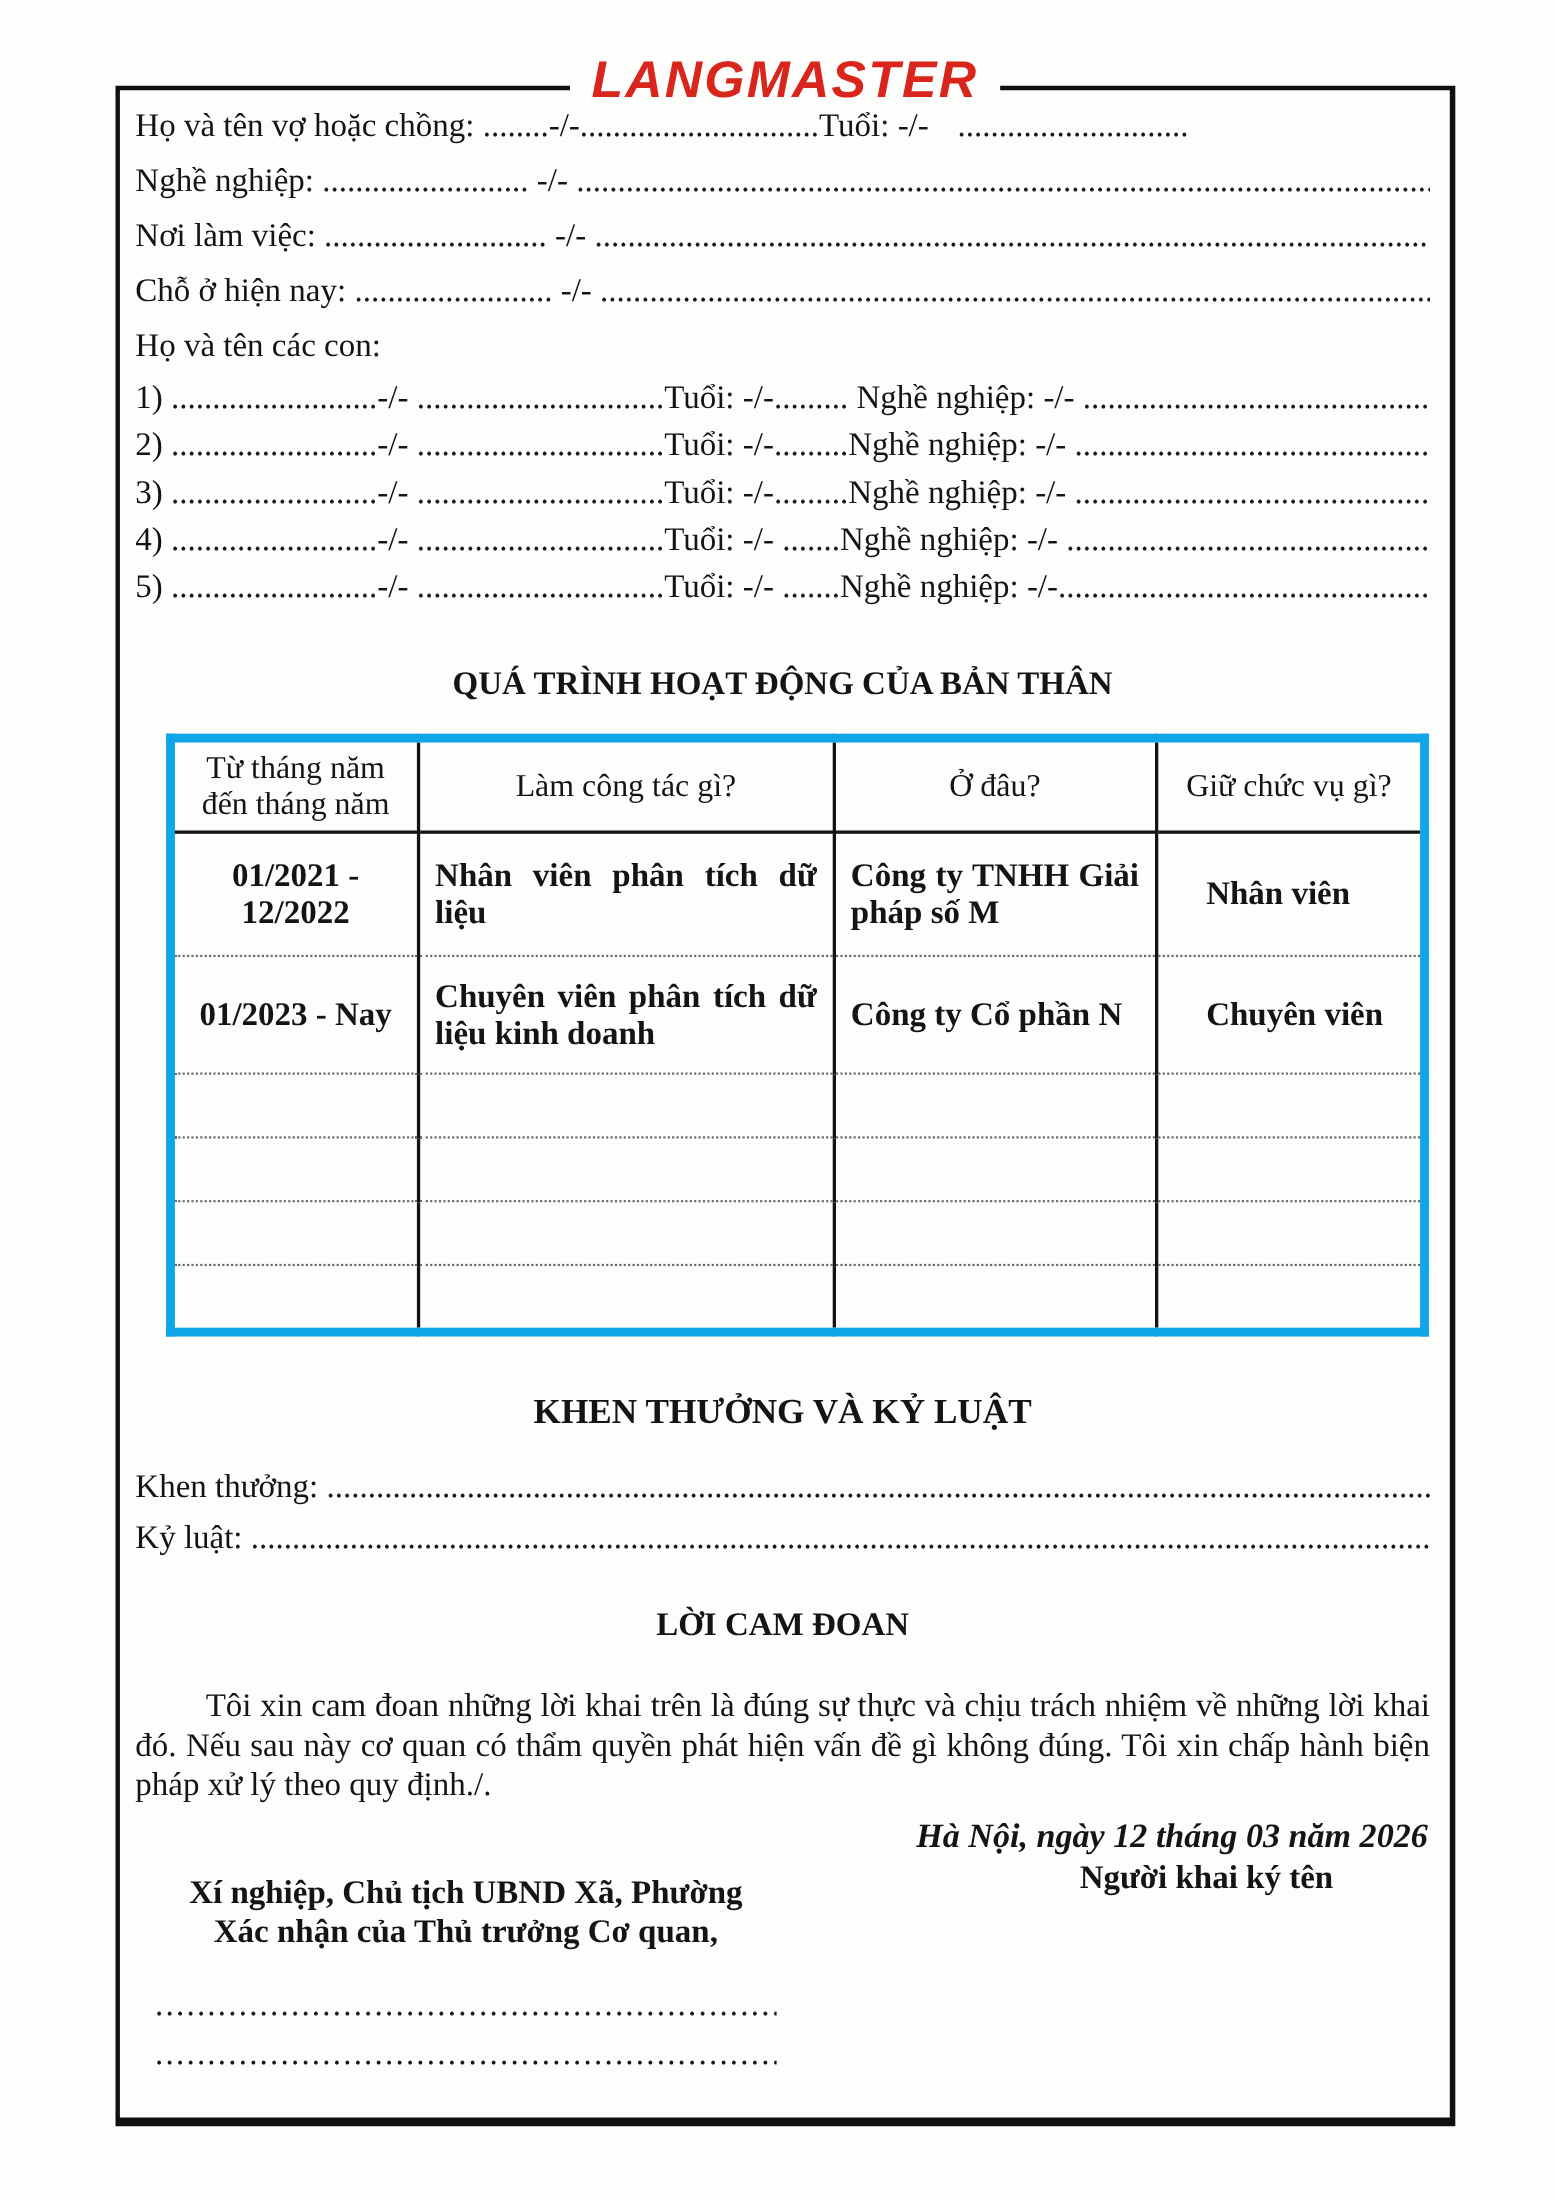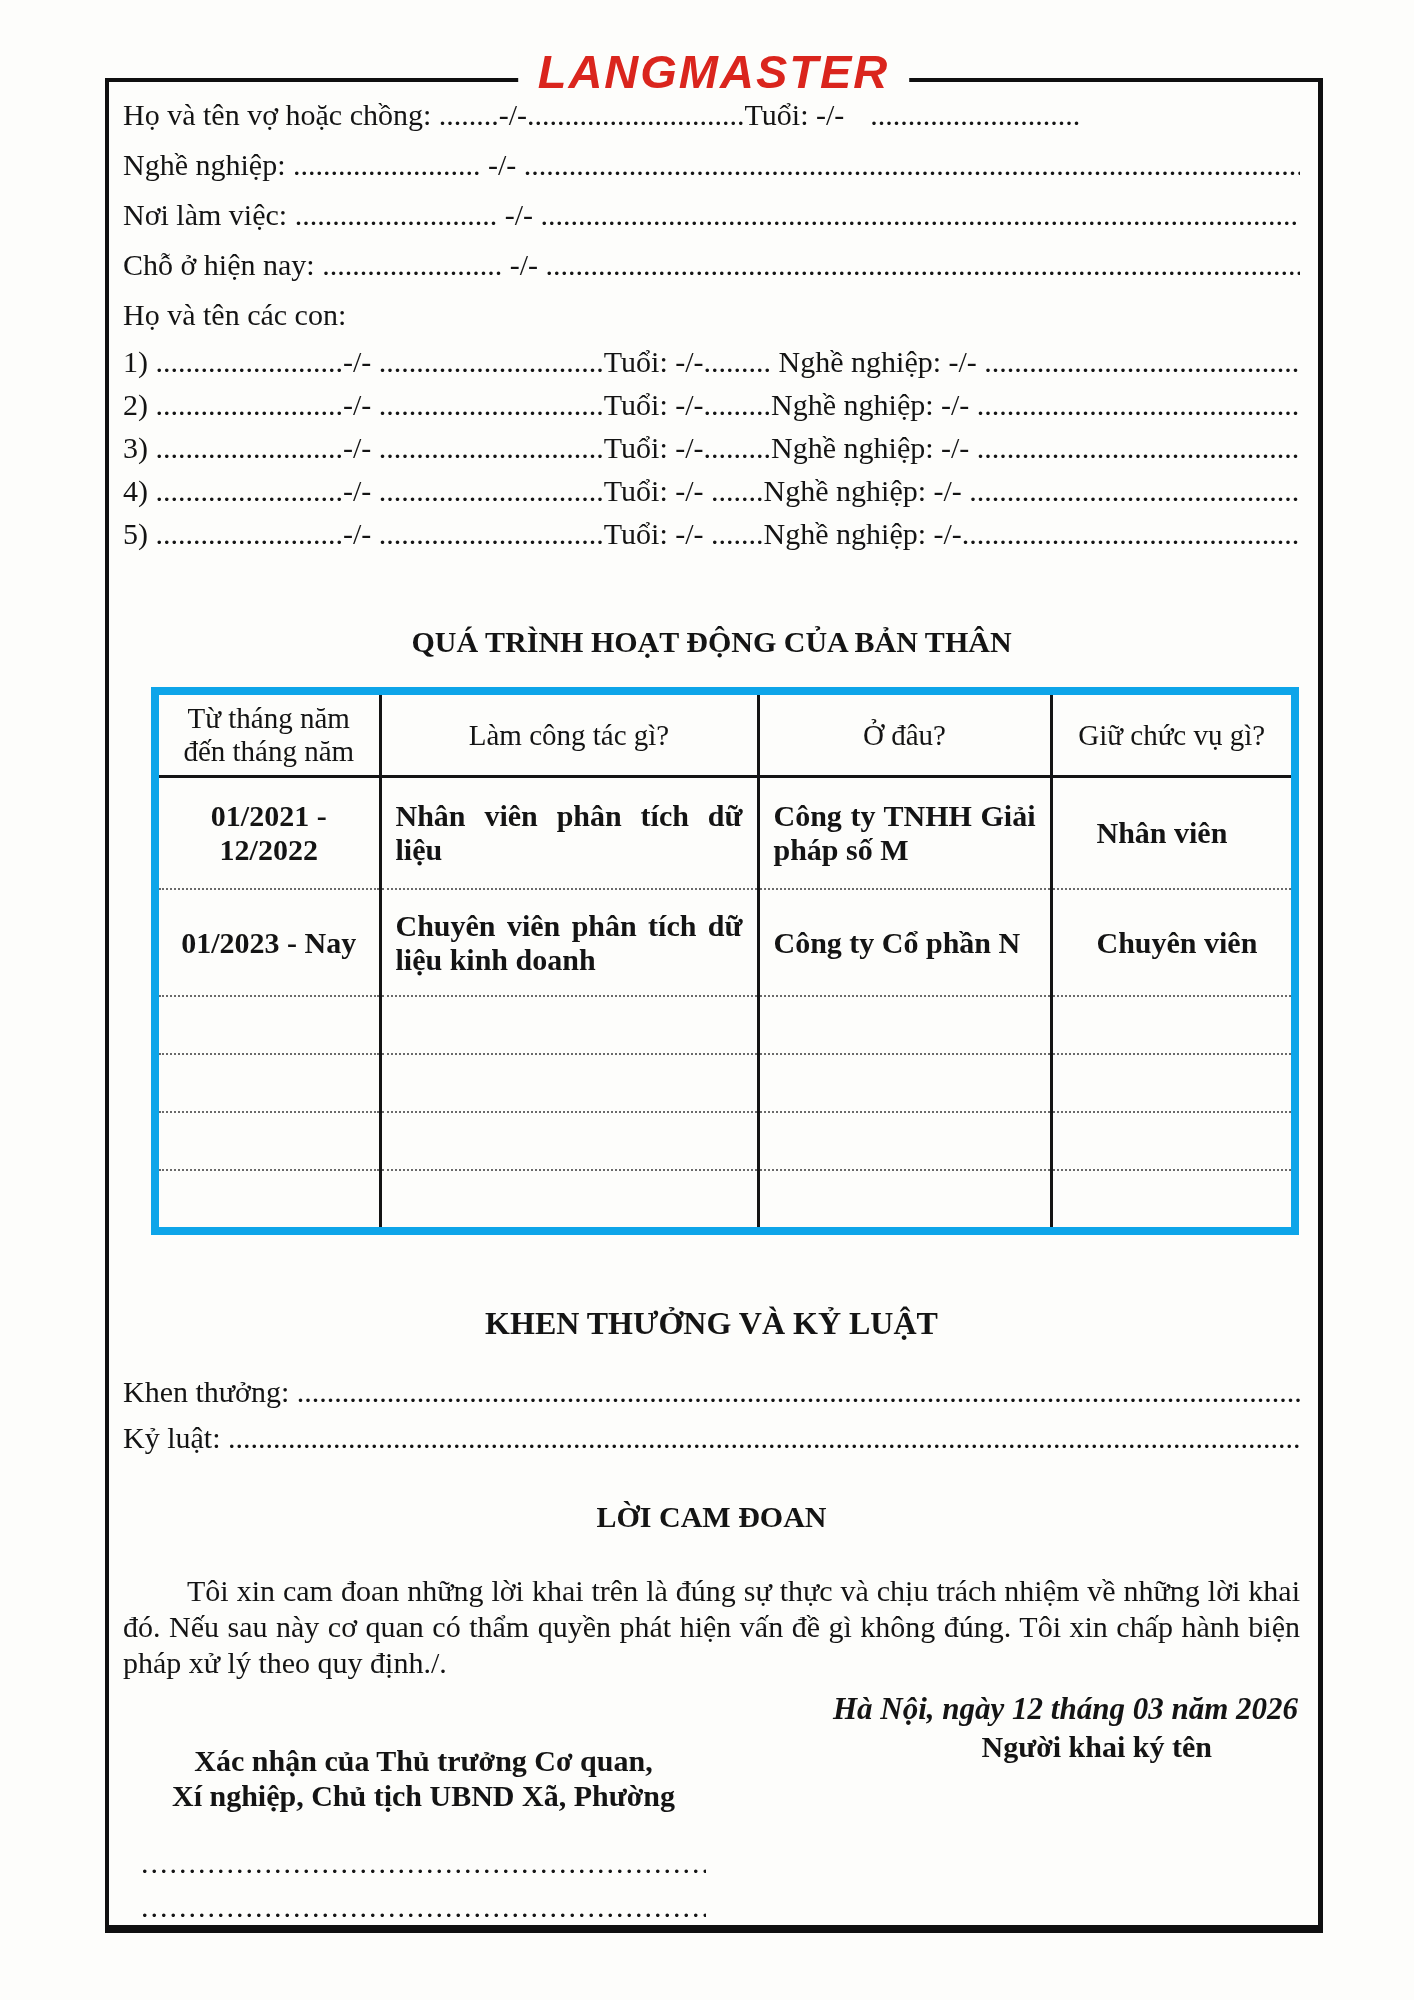--- a/index.html
+++ b/index.html
@@ -17,21 +17,21 @@
     background:#fdfdfb;padding:0 20px;white-space:nowrap;
     font-family:"Liberation Sans", sans-serif;font-weight:bold;font-style:italic;
     font-size:47px;letter-spacing:2px;
   }
   .form-line{
     white-space:nowrap;overflow:hidden;font-size:30px;line-height:50px;height:50px;
   }
   .form-line.child{line-height:43px;height:43px;}
   .inline-gap{display:inline-block;width:26px;}
   .section-title{
-    text-align:center;font-weight:bold;font-size:30px;line-height:42px;margin-top:66px;
+    text-align:center;font-weight:bold;font-size:30px;line-height:42px;margin-top:46px;
   }
   table.activity{
     width:1140px;margin:24px 0 0 28px;border-collapse:collapse;table-layout:fixed;
     font-size:30px;border:8px solid #0ea5e9;
   }
   table.activity th{
     border:3px solid #141414;font-weight:normal;font-size:29px;height:80px;
     padding:0 8px;text-align:center;vertical-align:middle;
   }
   table.activity td{
@@ -149,22 +149,22 @@
     <div class="section-title title-khen">KHEN THƯỞNG VÀ KỶ LUẬT</div>
     <div class="form-line khen-line">Khen thưởng: ..........................................................................................................................................................</div>
     <div class="form-line ky-line">Kỷ luật: ...................................................................................................................................................................</div>
 
     <div class="section-title title-cam">LỜI CAM ĐOAN</div>
     <div class="para">Tôi xin cam đoan những lời khai trên là đúng sự thực và chịu trách nhiệm về những lời khai đó. Nếu sau này cơ quan có thẩm quyền phát hiện vấn đề gì không đúng. Tôi xin chấp hành biện pháp xử lý theo quy định./.</div>
 
     <div class="date-line">Hà Nội, ngày 12 tháng 03 năm 2026</div>
     <div class="footer">
       <div class="confirm-block">
+        <div>Xí nghiệp, Chủ tịch UBND Xã, Phường</div>
         <div>Xác nhận của Thủ trưởng Cơ quan,</div>
-        <div>Xí nghiệp, Chủ tịch UBND Xã, Phường</div>
         <div class="sig-dots">......................................................................</div>
         <div class="sig-dots second">......................................................................</div>
       </div>
       <div class="declarant">Người khai ký tên</div>
     </div>
 
   </div>
 </div>
 
 </body></html>

